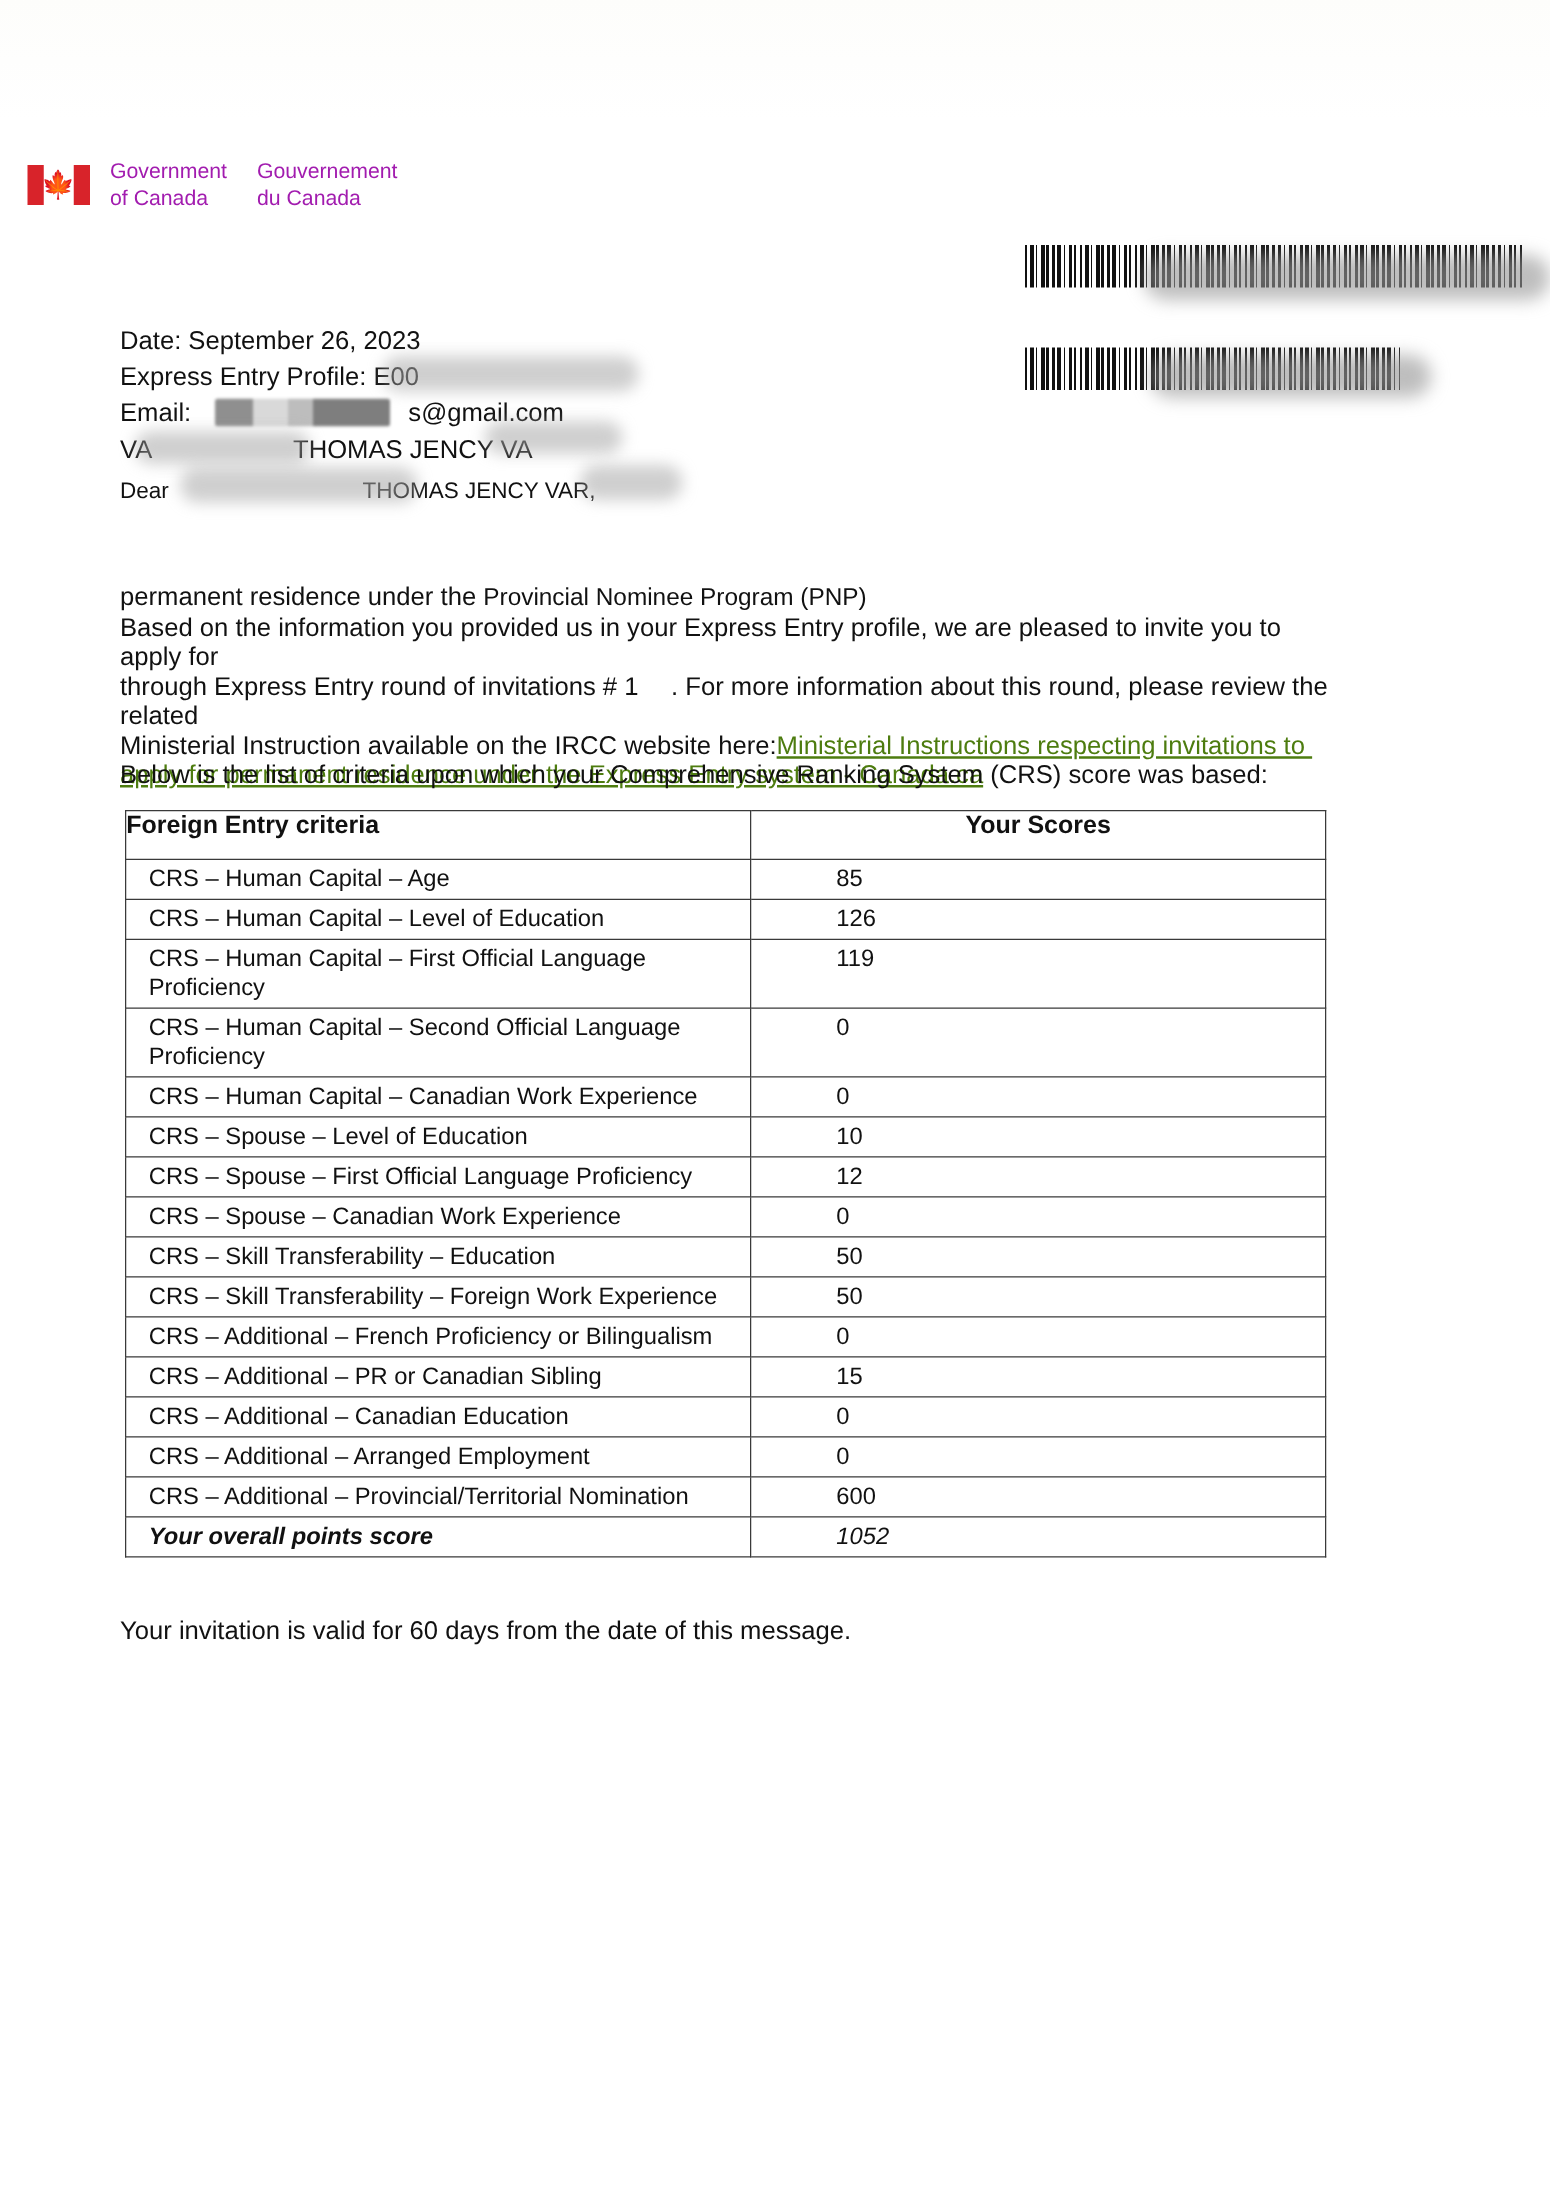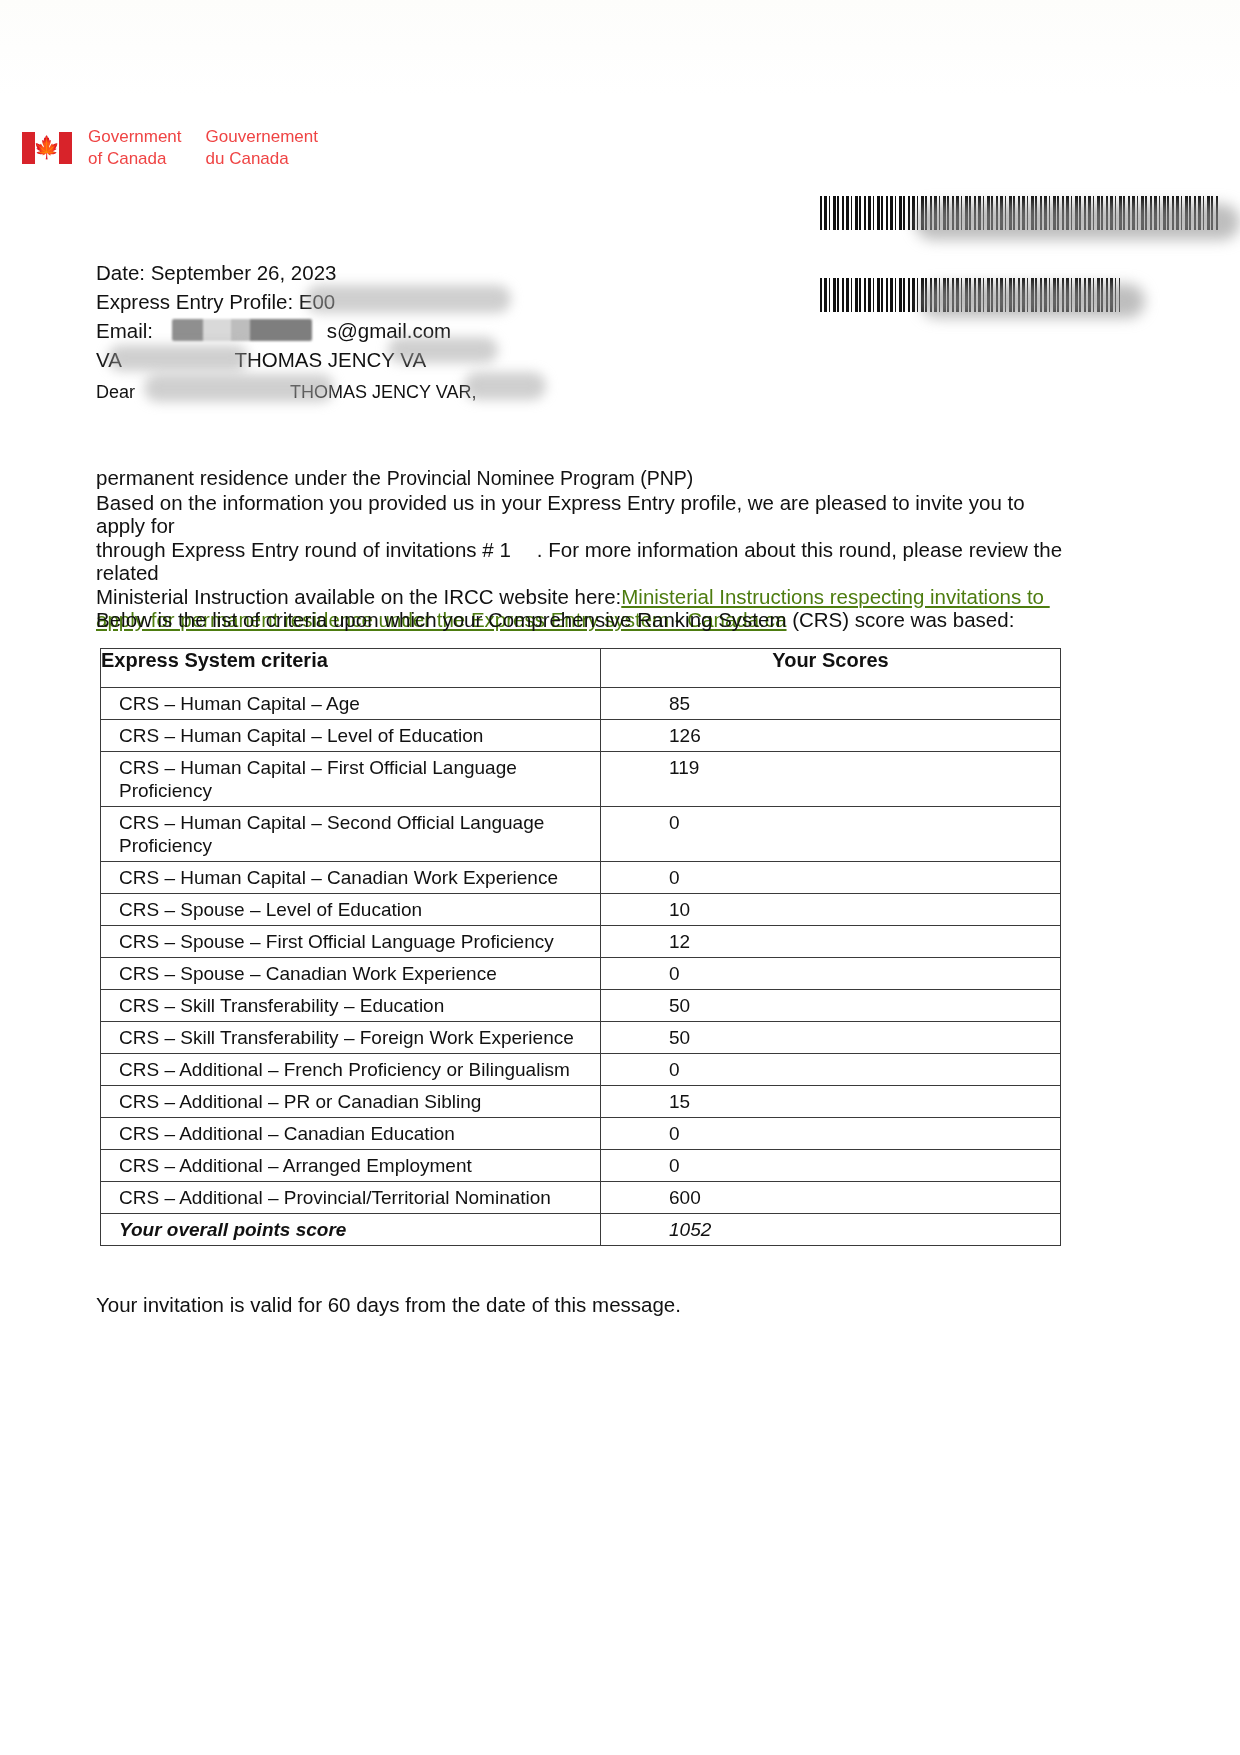--- a/index.html
+++ b/index.html
@@ -58,21 +58,21 @@
     transform: translate(-50%,-50%);
     font-size: 22px;
     line-height: 1;
     color: #d8232a;
   }
   .wm-text {
     display: flex;
     gap: 24px;
     font-size: 17px;
     line-height: 1.28;
-    color: #ef4444;
+    color: #a21caf;
   }
   .wm-col { white-space: pre-line; }
 
   
   .barcode-zone { position: absolute; }
   .barcode {
     height: 34px;
     background-image: repeating-linear-gradient(
       90deg,
       #111 0px, #111 2px,
@@ -258,21 +258,21 @@
 
   <div class="criteria-intro">Below is the list of criteria upon which your Comprehensive Ranking System (CRS) score was based:</div>
 
   <table class="crs-table">
     <colgroup>
         <col class="c1">
         <col class="c2">
       </colgroup>
     <thead>
       <tr>
-        <th class="th-crit">Express System criteria</th>
+        <th class="th-crit">Foreign Entry criteria</th>
         <th class="th-score">Your Scores</th>
       </tr>
     </thead>
     <tbody>
         <tr>
           <td class="crit">CRS – Human Capital – Age</td>
           <td class="score">85</td>
         </tr>
         <tr>
           <td class="crit">CRS – Human Capital – Level of Education</td>

